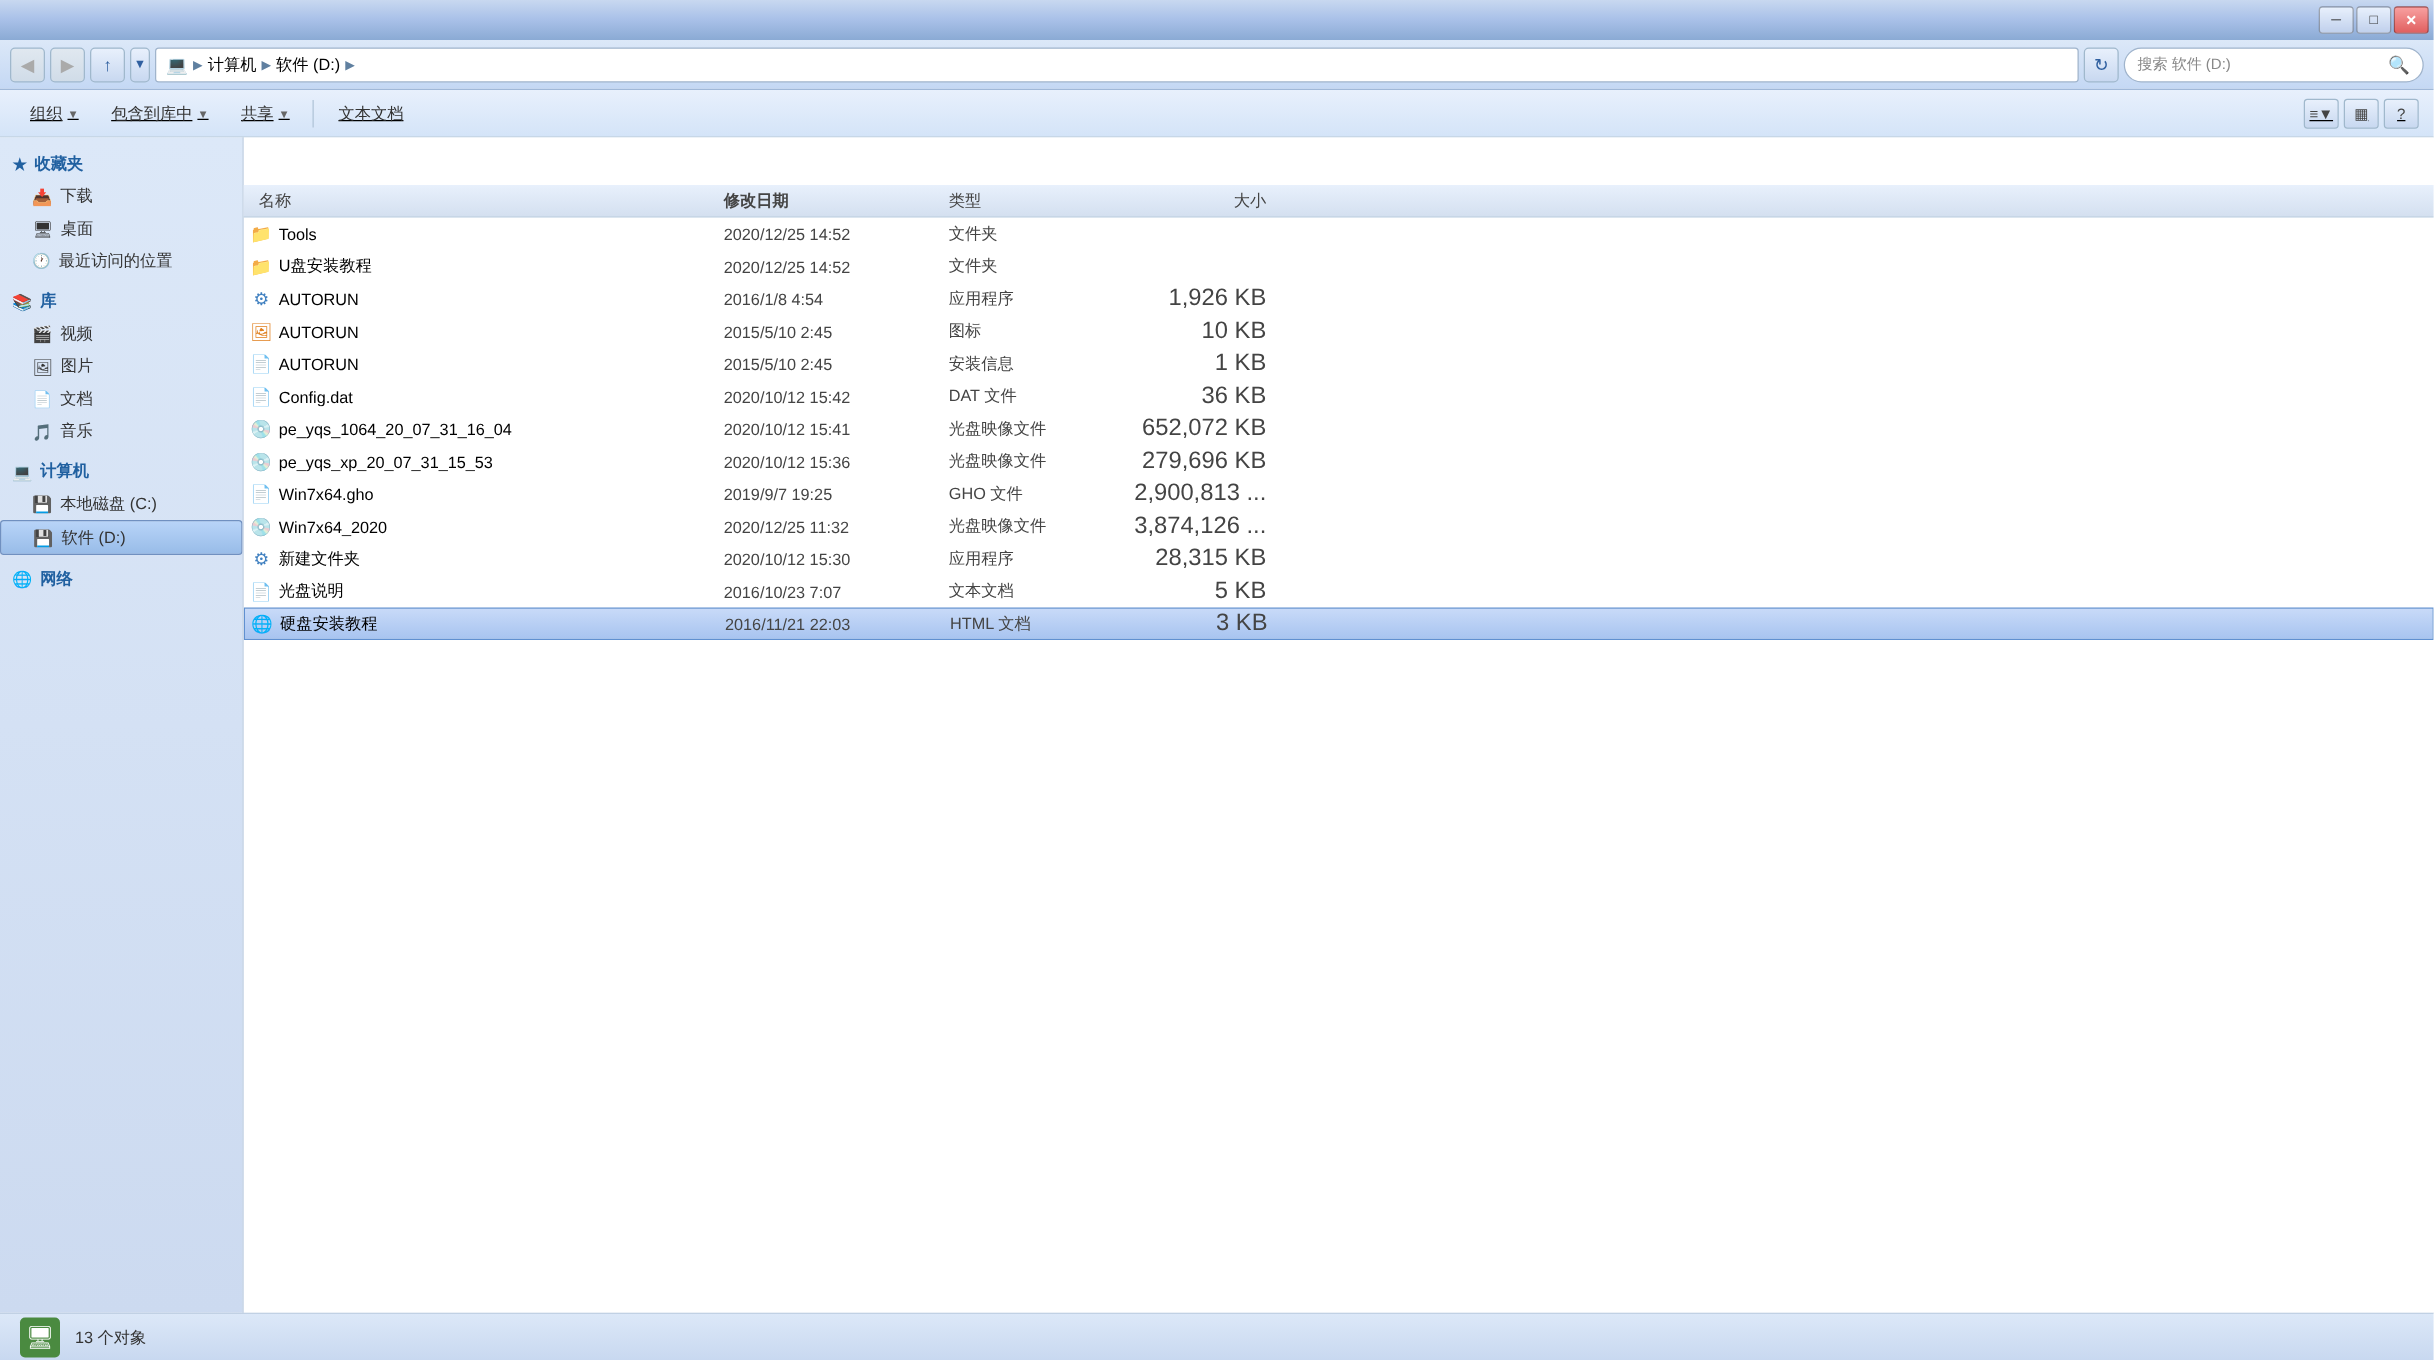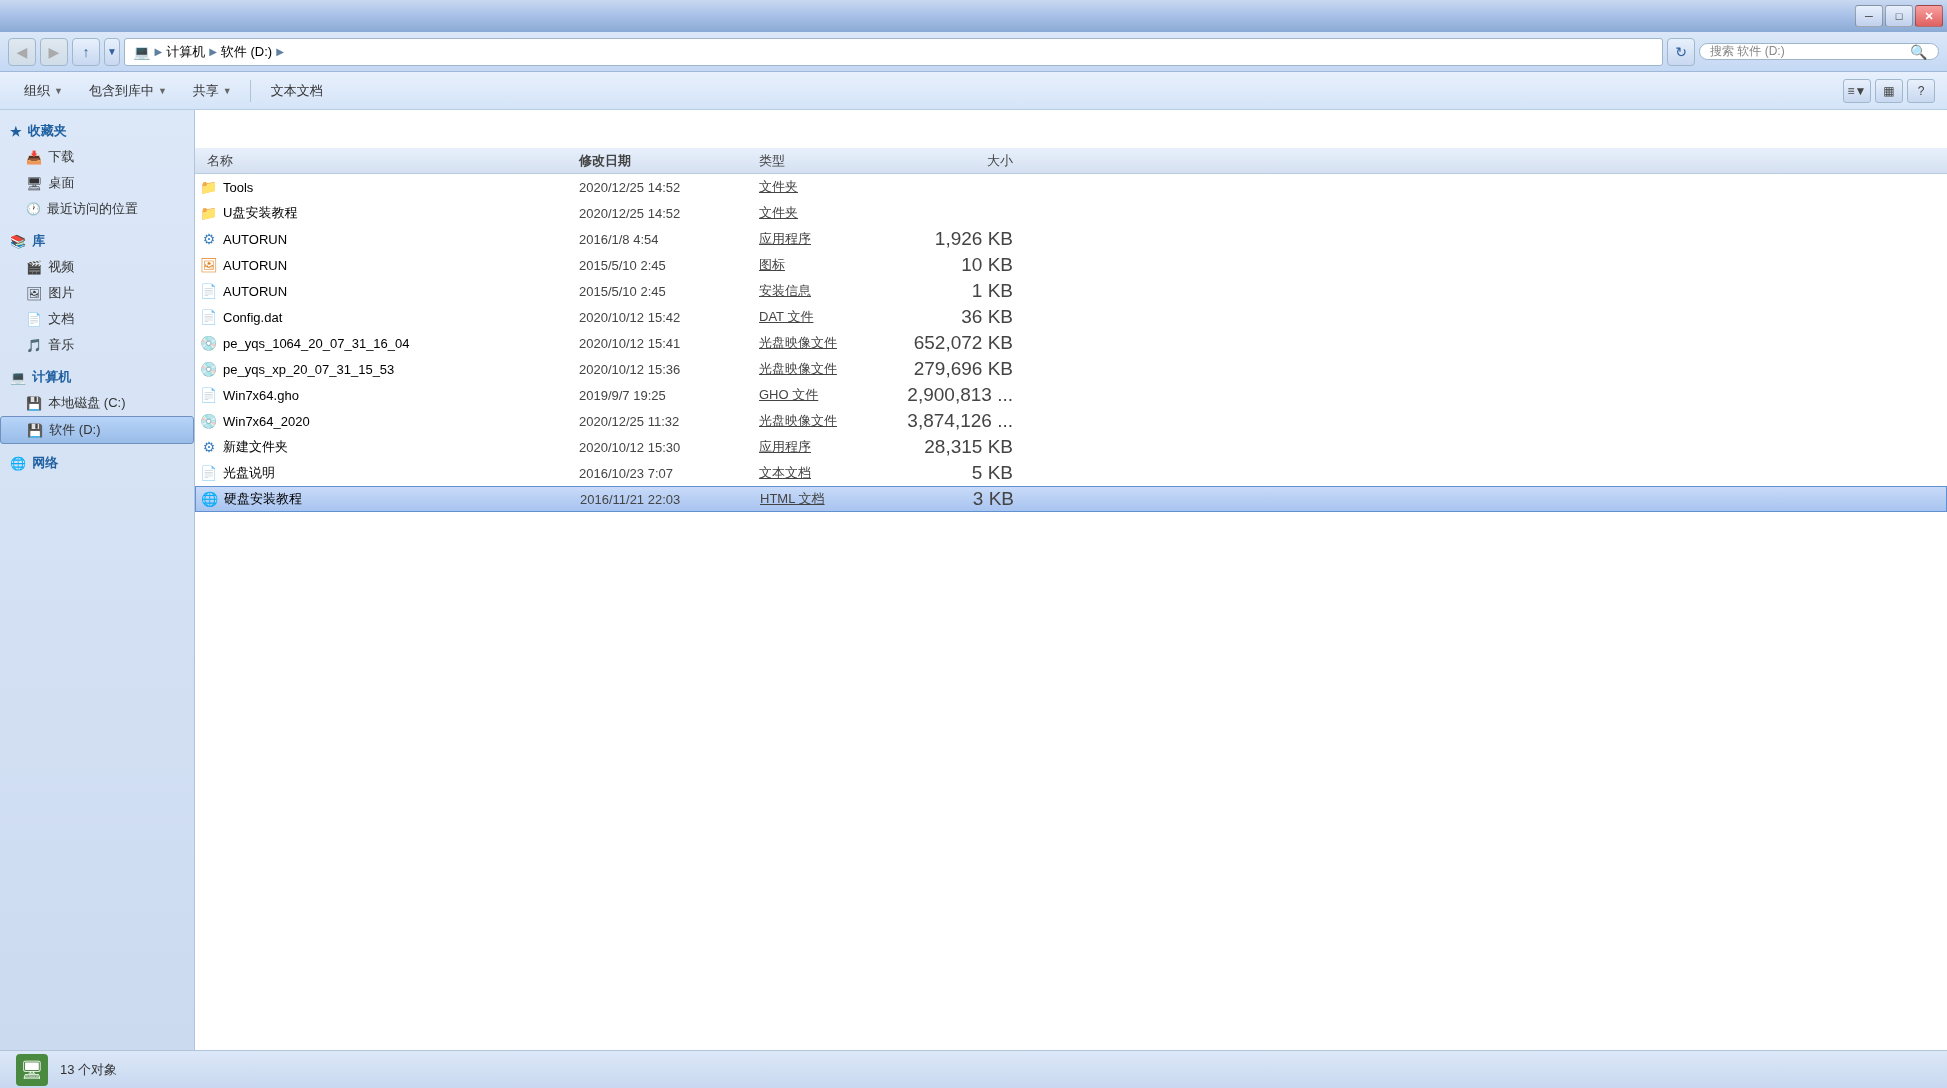--- a/index.html
+++ b/index.html
@@ -90,41 +90,42 @@
       background: linear-gradient(to bottom, #e8f0fc, #c8d8f0);
       display: flex;
       align-items: center;
       justify-content: center;
       cursor: pointer;
       font-size: 14px;
       color: #3060a0;
     }
     .search-bar {
       width: 240px;
-      height: 17px;
+      height: 28px;
       background: #fff;
       border: 1px solid #a0b4cc;
       border-radius: 14px;
       display: flex;
       align-items: center;
       padding: 0 10px;
       gap: 6px;
       color: #888;
       font-size: 12px;
     }
 
     
     .toolbar {
       height: 38px;
       background: linear-gradient(to bottom, #e8f0fc 0%, #d4e4f8 100%);
       display: flex;
       align-items: center;
       padding: 0 12px;
       gap: 2px;
       border-bottom: 1px solid #b8cce0;
+      text-decoration: underline;
     }
     .toolbar-item {
       height: 30px;
       padding: 0 12px;
       display: flex;
       align-items: center;
       gap: 4px;
       cursor: pointer;
       border-radius: 3px;
       font-size: 13px;
@@ -234,21 +235,21 @@
       cursor: pointer;
       border-bottom: none;
     }
     .file-row.selected {
       background: linear-gradient(to bottom, #c8daf8, #a8c4f0);
       border: 1px solid #6090d0;
     }
     .file-icon { width: 20px; height: 20px; display: flex; align-items: center; justify-content: center; font-size: 14px; flex-shrink: 0; }
     .file-name { width: 360px; padding-left: 4px; font-size: 13px; overflow: hidden; white-space: nowrap; text-overflow: ellipsis; }
     .file-date { width: 180px; font-size: 13px; color: #444; }
-    .file-type { width: 140px; font-size: 13px; color: #444; text-decoration: underline; }
+    .file-type { width: 140px; font-size: 13px; color: #444; }
     .file-size { width: 130px; font-size: 19px; color: #444; text-align: right; padding-right: 16px; }
 
     
     .status-bar {
       height: 38px;
       background: linear-gradient(to bottom, #dce8f8 0%, #c8d8f0 100%);
       border-top: 1px solid #b0c4dc;
       display: flex;
       align-items: center;
       padding: 0 16px;

